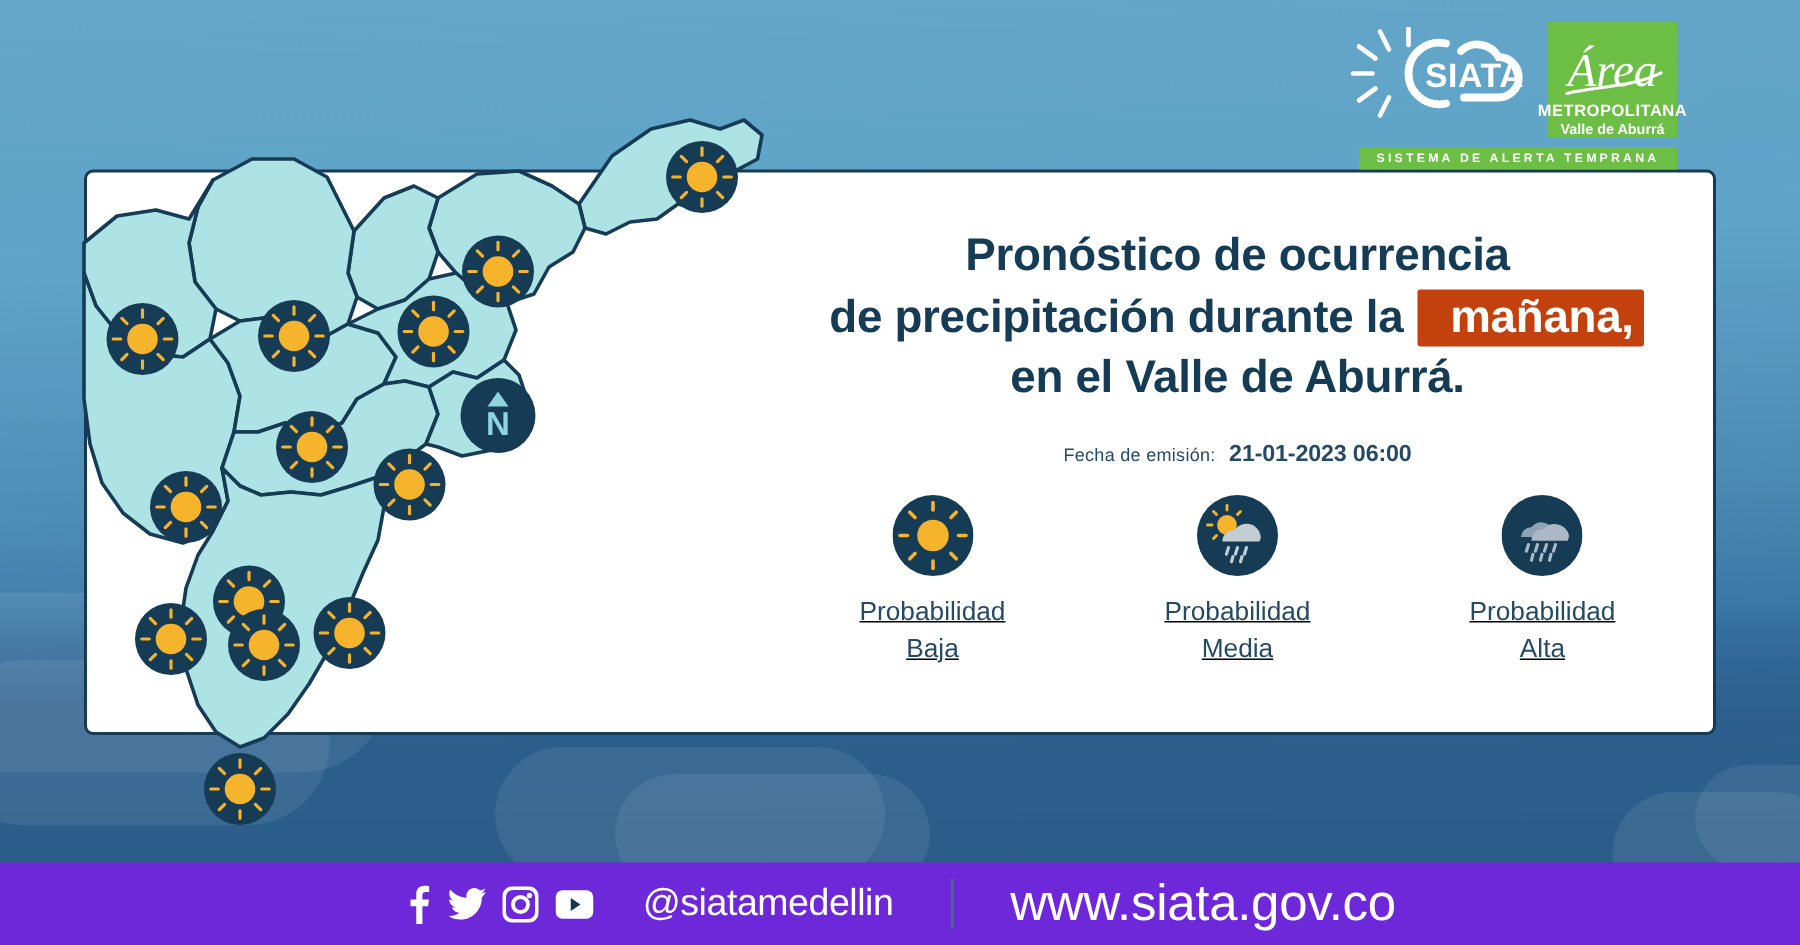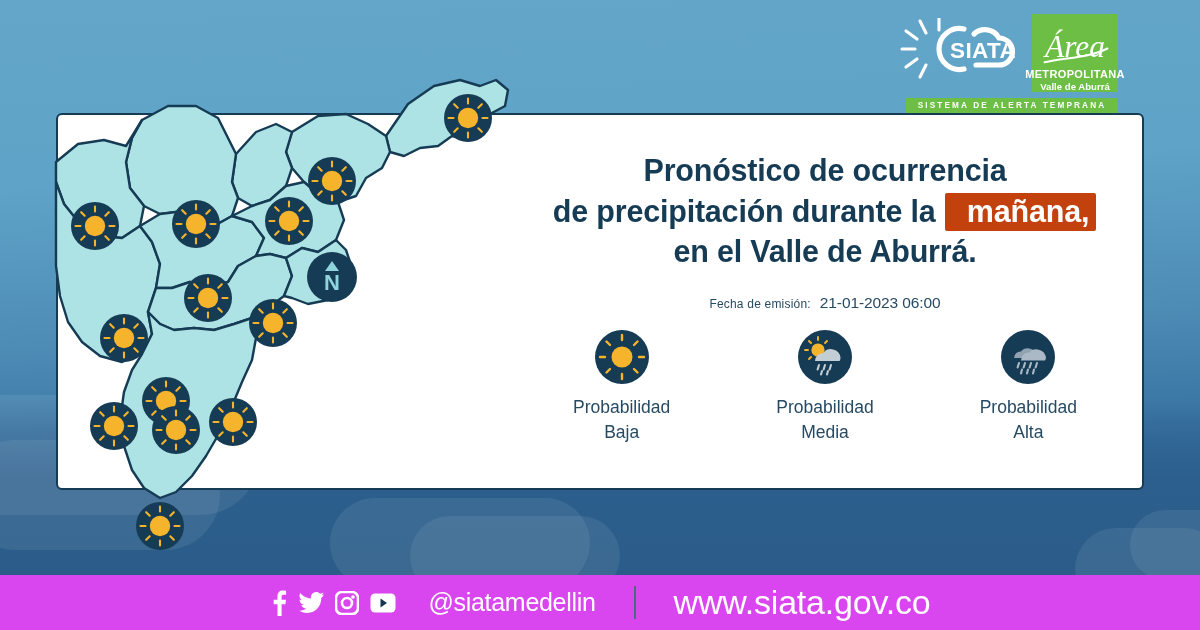--- a/index.html
+++ b/index.html
@@ -86,30 +86,31 @@
   }
   #date-row {
     margin-top: 22px;
     color: #274a63;
     display: flex;
     justify-content: center;
     align-items: baseline;
     gap: 9px;
   }
   #date-label { font-size: 12px; letter-spacing: 0.2px; }
-  #date-value { font-size: 15.5px; letter-spacing: -0.1px; }
+  #date-value { font-size: 15.5px; letter-spacing: -0.1px; font-weight: bold; }
 
   
   #legend {
     position: absolute;
     left: 520px; top: 330px;
     width: 610px;
     display: flex;
     justify-content: space-around;
     align-items: flex-start;
+    text-decoration: underline;
   }
   .legend-item {
     width: 170px;
     display: flex;
     flex-direction: column;
     align-items: center;
   }
   .legend-icon { width: 54px; height: 54px; }
   .legend-label {
     margin-top: 11px;
@@ -166,21 +167,21 @@
     display: flex;
     align-items: center;
     justify-content: center;
   }
 
   
   #footer {
     position: absolute;
     left: 0; top: 575px;
     width: 1200px; height: 55px;
-    background: #d946ef;
+    background: #6d28d9;
     display: flex;
     align-items: center;
     justify-content: center;
     gap: 12px;
   }
   #social-icons {
     display: flex;
     align-items: center;
     gap: 11px;
     margin-right: 20px;

